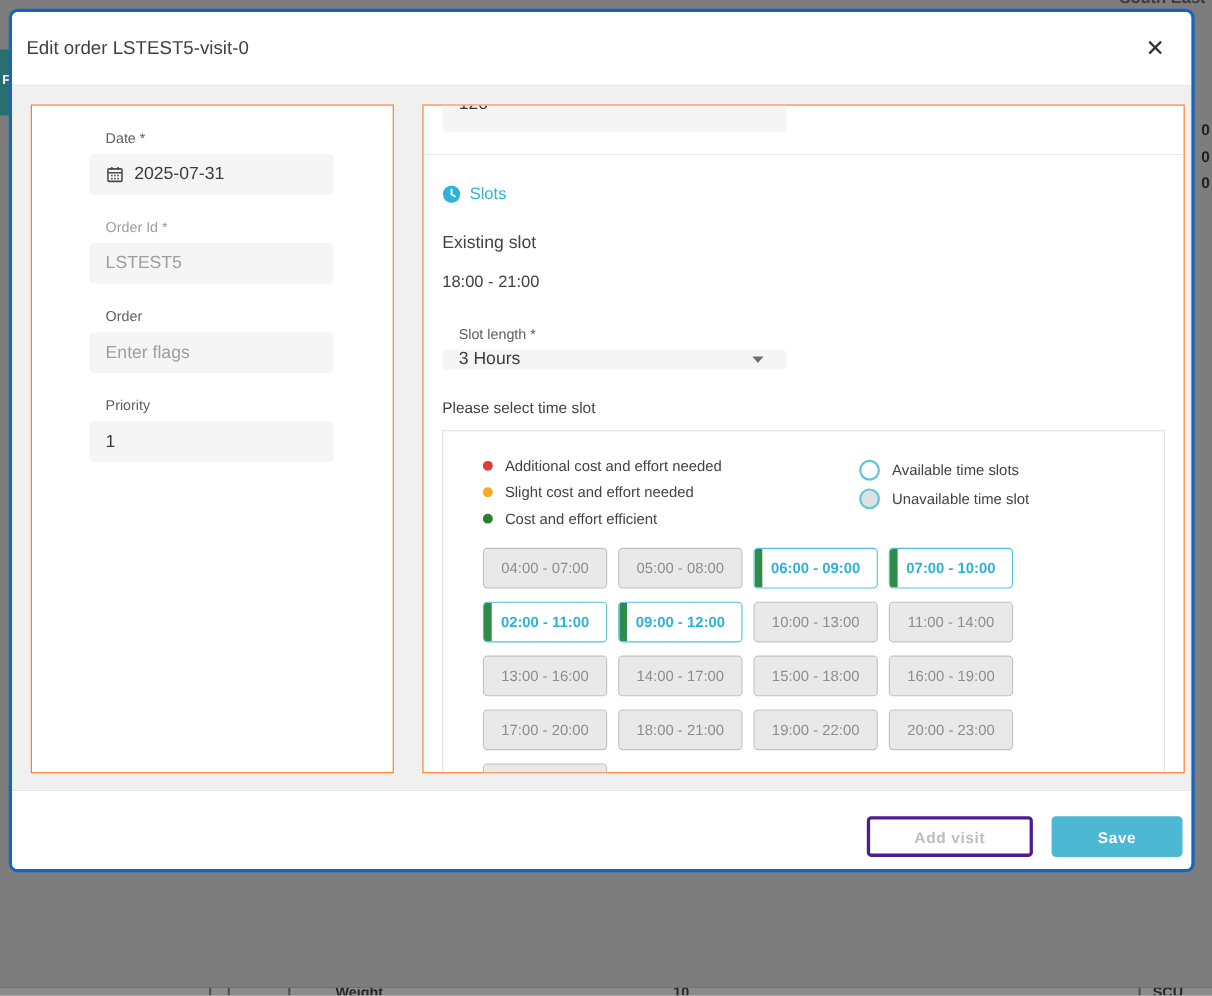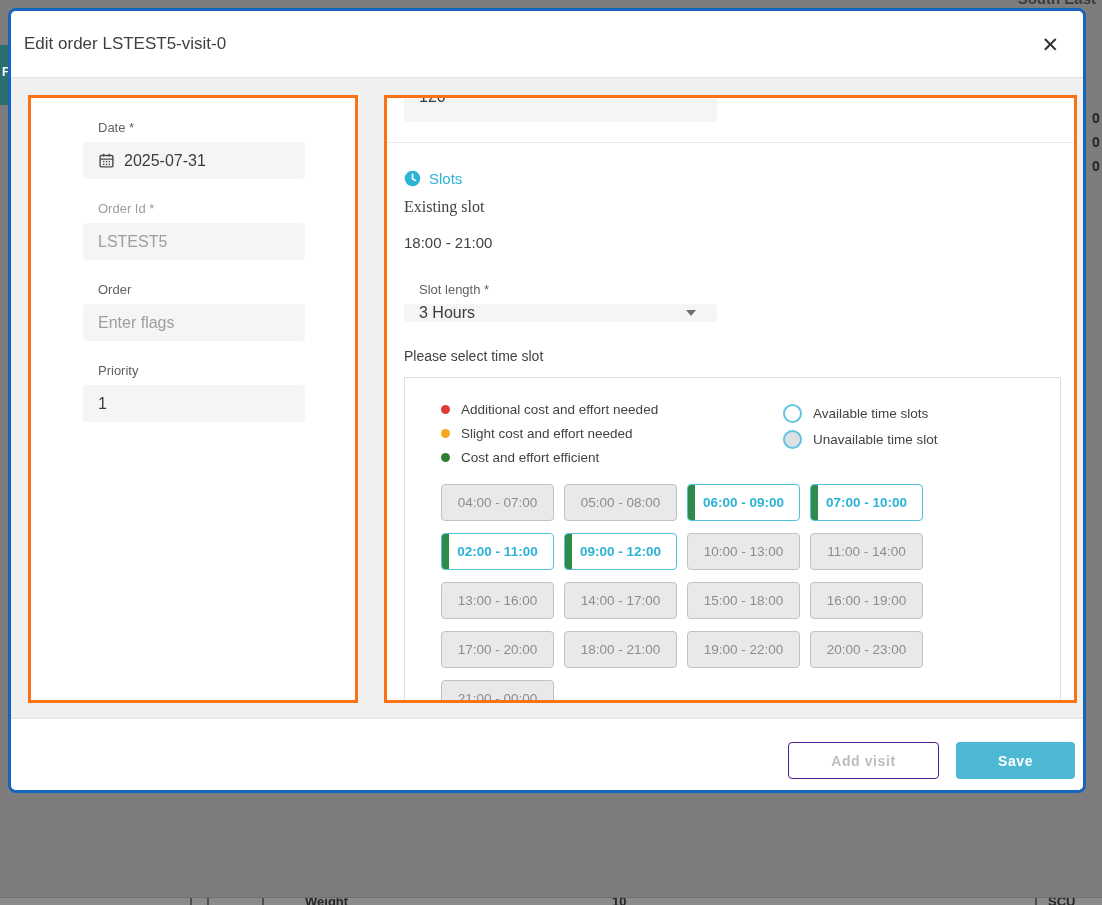--- a/index.html
+++ b/index.html
@@ -32,21 +32,21 @@
   }
   .modal-header { height:67px; flex:0 0 67px; display:flex; align-items:center;
     padding:0 18px 0 13px; border-bottom:1px solid #e4e4e4; background:#fff; }
   .modal-title { font-size:17px; color:#3f3f3f; }
   .close-btn { margin-left:auto; font-size:21px; color:#333; cursor:pointer; line-height:1;
     padding:4px 6px; }
 
   .modal-body { flex:1 1 auto; background:#f0f0f0; padding:17px 6px 15px 17px;
     display:flex; gap:26px; overflow:hidden; }
 
-  .card { background:#fff; border:3px solid #f97316; }
+  .card { background:#fff; border:1px solid #f97316; }
 
   
   .left-card { width:330px; flex:0 0 330px; padding:22px 26px 0 52px; }
   .field { margin-bottom:22px; }
   .field-label { font-size:13px; color:#616161; margin:0 0 7px 15px; }
   .field-label.dim { color:#9e9e9e; }
   .input-box { width:222px; height:37px; background:#f5f5f5; border-radius:4px;
     display:flex; align-items:center; gap:9px; padding:0 15px; font-size:16px; color:#3c3c3c; }
   .input-box.placeholder, .input-box.disabled { color:#9e9e9e; }
 
@@ -54,21 +54,21 @@
   .right-card { flex:1 1 auto; padding:0 17px; display:flex; flex-direction:column; overflow:hidden; }
   .cut-input { width:313px; height:24px; background:#f5f5f5; border-radius:0 0 4px 4px;
     position:relative; overflow:hidden; flex:0 0 24px; }
   .cut-input span { position:absolute; top:-10px; left:15px; font-size:16px; color:#3c3c3c; }
   .hdiv { border-bottom:1px solid #e8e8e8; margin:0 -17px; }
   .hdiv.top { margin-top:20px; }
   .hdiv.bottom { margin-top:22px; }
 
   .slots-heading { margin-top:27px; display:flex; align-items:center; gap:8px;
     color:#2cb3d5; font-size:15px; }
-  .existing-label { margin-top:11px; font-size:16px; color:#424242;font-family:Liberation Serif, serif; }
+  .existing-label { margin-top:27px; font-size:16px; color:#424242; }
   .existing-value { margin-top:18px; font-size:15px; color:#424242; }
   .slot-length-label { margin-top:31px; font-size:13px; color:#616161; margin-left:15px; }
   .dropdown { margin-top:7px; width:313px; height:38px; background:#f5f5f5; border-radius:4px;
     display:flex; align-items:center; padding:0 15px; font-size:16px; color:#3c3c3c; cursor:pointer; }
   .caret { margin-left:auto; width:0; height:0;
     border-left:5px solid transparent; border-right:5px solid transparent;
     border-top:6px solid #6f6f6f; margin-right:6px; }
   .select-prompt { margin-top:26px; font-size:14px; color:#424242; }
 
   .slot-panel { margin-top:13px; border:1px solid #e0e0e0; padding:24px 20px 50px 36px; width:657px; }
@@ -92,21 +92,21 @@
   .chip[data-state="unavailable"] { background:#e9e9e9; border:1px solid #c2c2c2;
     color:#8d8d8d; font-weight:normal; }
   .chip[data-state="unavailable"]::before { display:none; }
 
   
   .modal-footer { flex:0 0 72px; border-top:1px solid #e4e4e4; background:#fff;
     display:flex; align-items:flex-start; justify-content:flex-end; gap:17px; padding:23px 8px 0 0; }
   .btn { height:37px; border-radius:4px; font-size:14px; font-weight:bold; letter-spacing:0.6px;
     display:flex; align-items:center; justify-content:center; cursor:pointer;
     font-family:"Liberation Sans", sans-serif; }
-  .btn-add { width:151px; background:#fff; border:1px solid #4c1d95; color:#bdbdbd; }
+  .btn-add { width:151px; background:#fff; border:3px solid #4c1d95; color:#bdbdbd; }
   .btn-save { width:119px; background:#4cb8d3; border:none; color:#fff; }
 
   .icon { display:inline-flex; align-items:center; }
 </style>
 </head>
 <body>
 
 <div class="bg-top-right">South East</div>
 <div class="bg-left-tab">F</div>
 <div class="bg-right-zeros">

